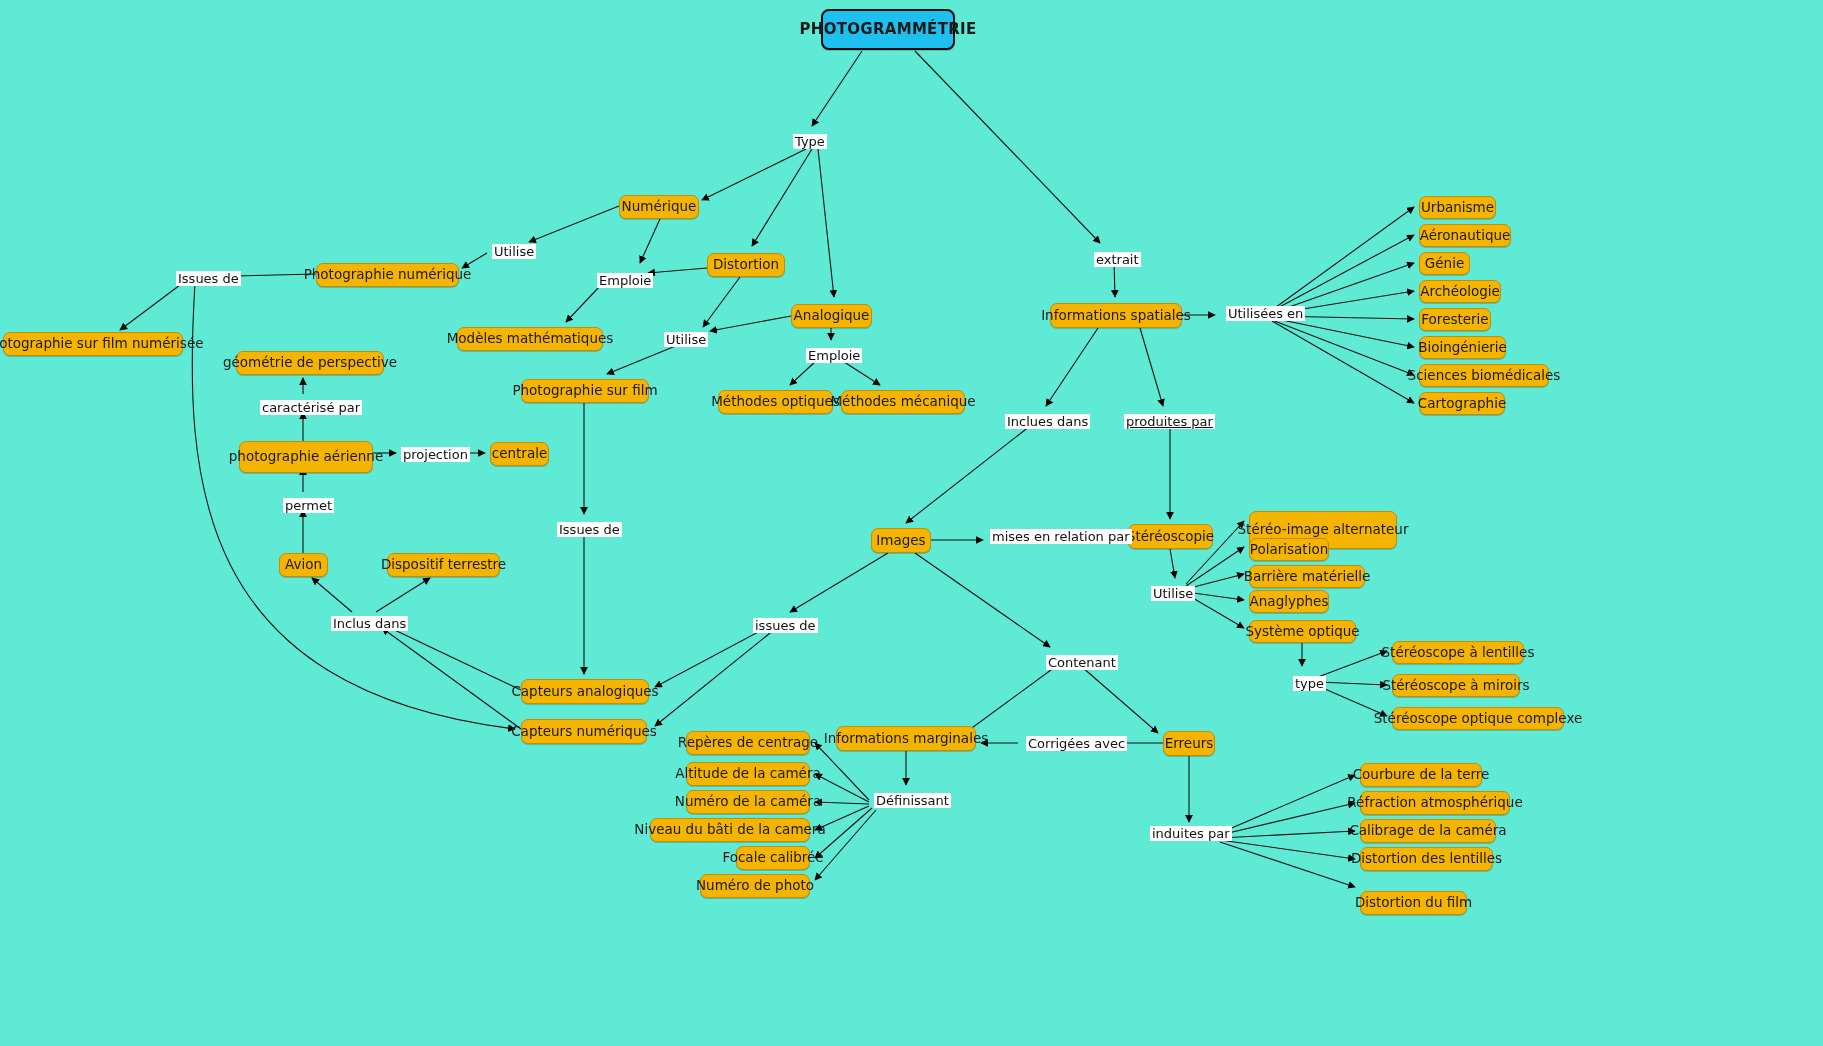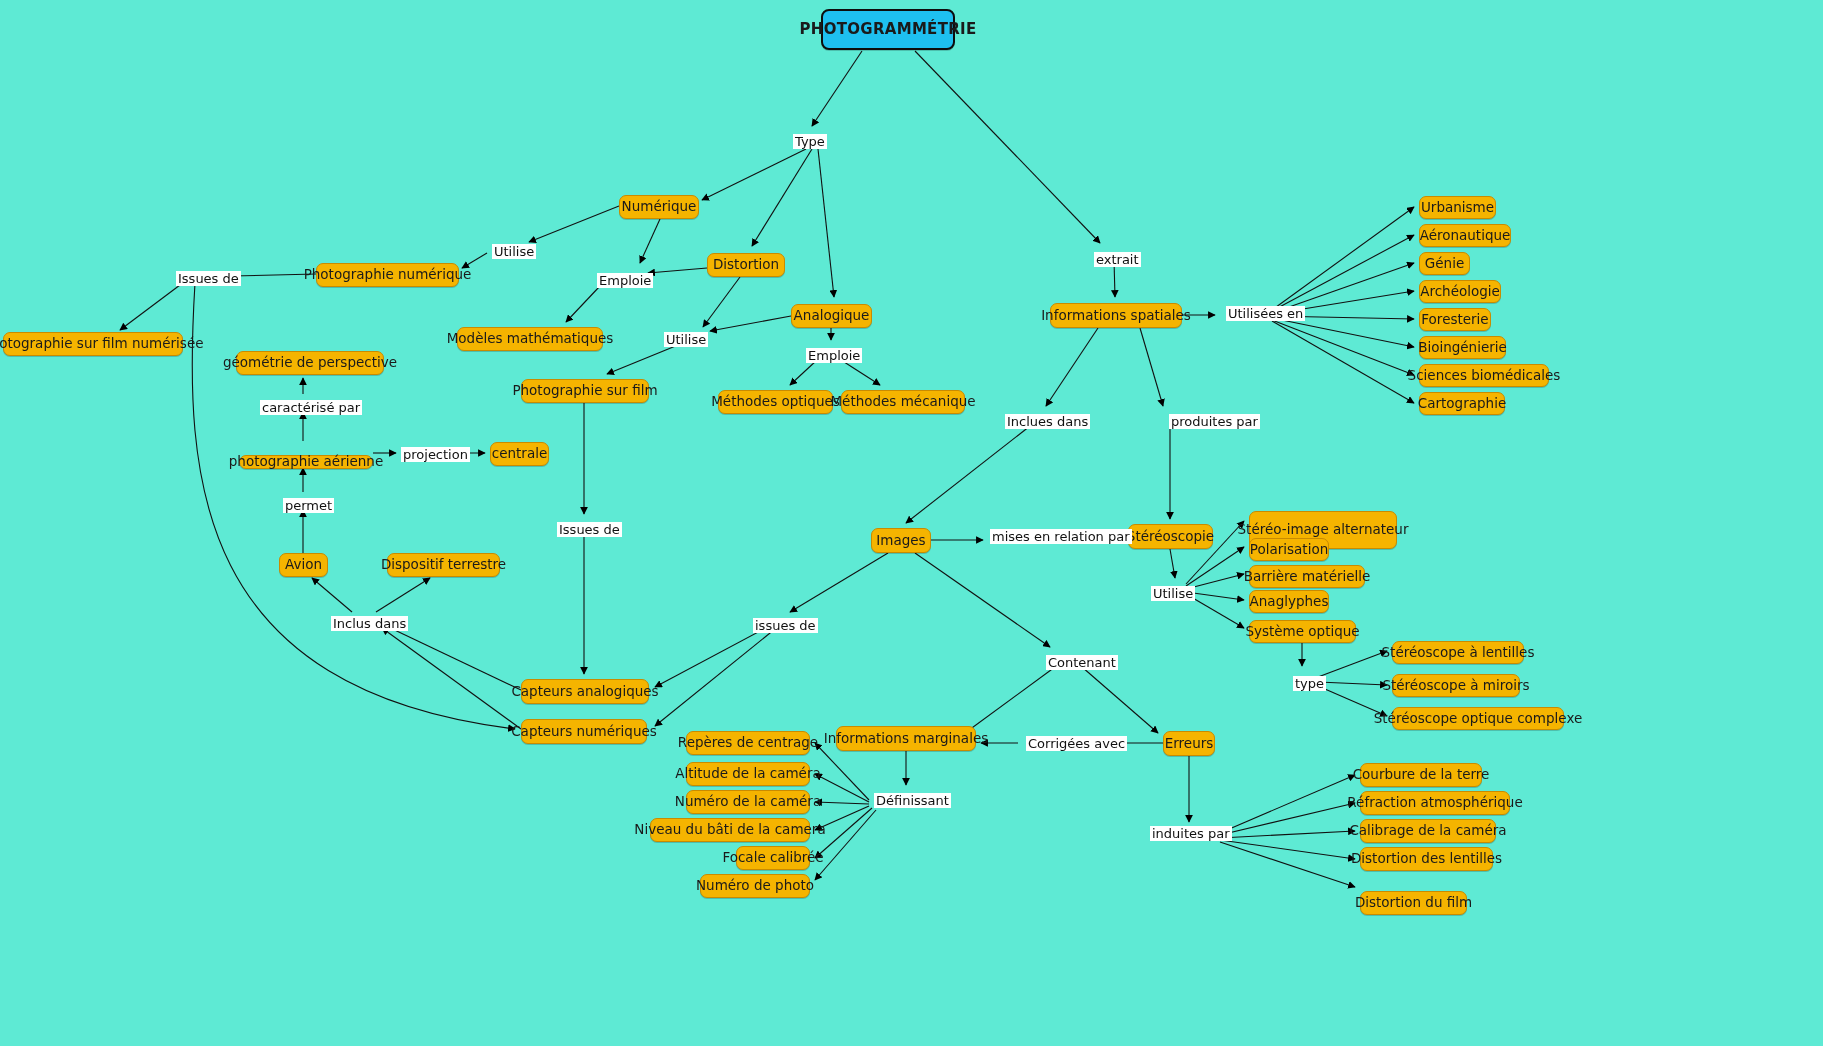--- a/index.html
+++ b/index.html
@@ -185,21 +185,21 @@
     </div>
   <div class="node" style="left:718px;top:390px;width:115px;height:24px;">
     <span>Méthodes optiques</span>
     </div>
   <div class="node" style="left:841px;top:390px;width:124px;height:24px;">
     <span>Méthodes mécanique</span>
     </div>
   <div class="node" style="left:236px;top:351px;width:148px;height:24px;">
     <span>géométrie de perspective</span>
     </div>
-  <div class="node" style="left:239px;top:441px;width:134px;height:14px;margin-top:14px;">
+  <div class="node" style="left:239px;top:441px;width:134px;height:32px;">
     <span>photographie aérienne</span>
     </div>
   <div class="node" style="left:490px;top:442px;width:59px;height:24px;">
     <span>centrale</span>
     </div>
   <div class="node" style="left:279px;top:553px;width:49px;height:24px;">
     <span>Avion</span>
     </div>
   <div class="node" style="left:387px;top:553px;width:113px;height:24px;">
     <span>Dispositif terrestre</span>
@@ -319,21 +319,21 @@
   <div class="linklabel" style="left:597px;top:273px;">Emploie</div>
   <div class="linklabel" style="left:664px;top:332px;">Utilise</div>
   <div class="linklabel" style="left:806px;top:348px;">Emploie</div>
   <div class="linklabel" style="left:260px;top:400px;">caractérisé par</div>
   <div class="linklabel" style="left:401px;top:447px;">projection</div>
   <div class="linklabel" style="left:283px;top:498px;">permet</div>
   <div class="linklabel" style="left:557px;top:522px;">Issues de</div>
   <div class="linklabel" style="left:331px;top:616px;">Inclus dans</div>
   <div class="linklabel" style="left:1226px;top:306px;">Utilisées en</div>
   <div class="linklabel" style="left:1005px;top:414px;">Inclues dans</div>
-  <div class="linklabel" style="left:1169px;top:414px;">produites par</div>
+  <div class="linklabel" style="left:1124px;top:414px;text-decoration:underline;">produites par</div>
   <div class="linklabel" style="left:990px;top:529px;">mises en relation par</div>
   <div class="linklabel" style="left:1151px;top:586px;">Utilise</div>
   <div class="linklabel" style="left:1293px;top:676px;">type</div>
   <div class="linklabel" style="left:753px;top:618px;">issues de</div>
   <div class="linklabel" style="left:1046px;top:655px;">Contenant</div>
   <div class="linklabel" style="left:1026px;top:736px;">Corrigées avec</div>
   <div class="linklabel" style="left:874px;top:793px;">Définissant</div>
   <div class="linklabel" style="left:1150px;top:826px;">induites par</div>
 
 </div>

